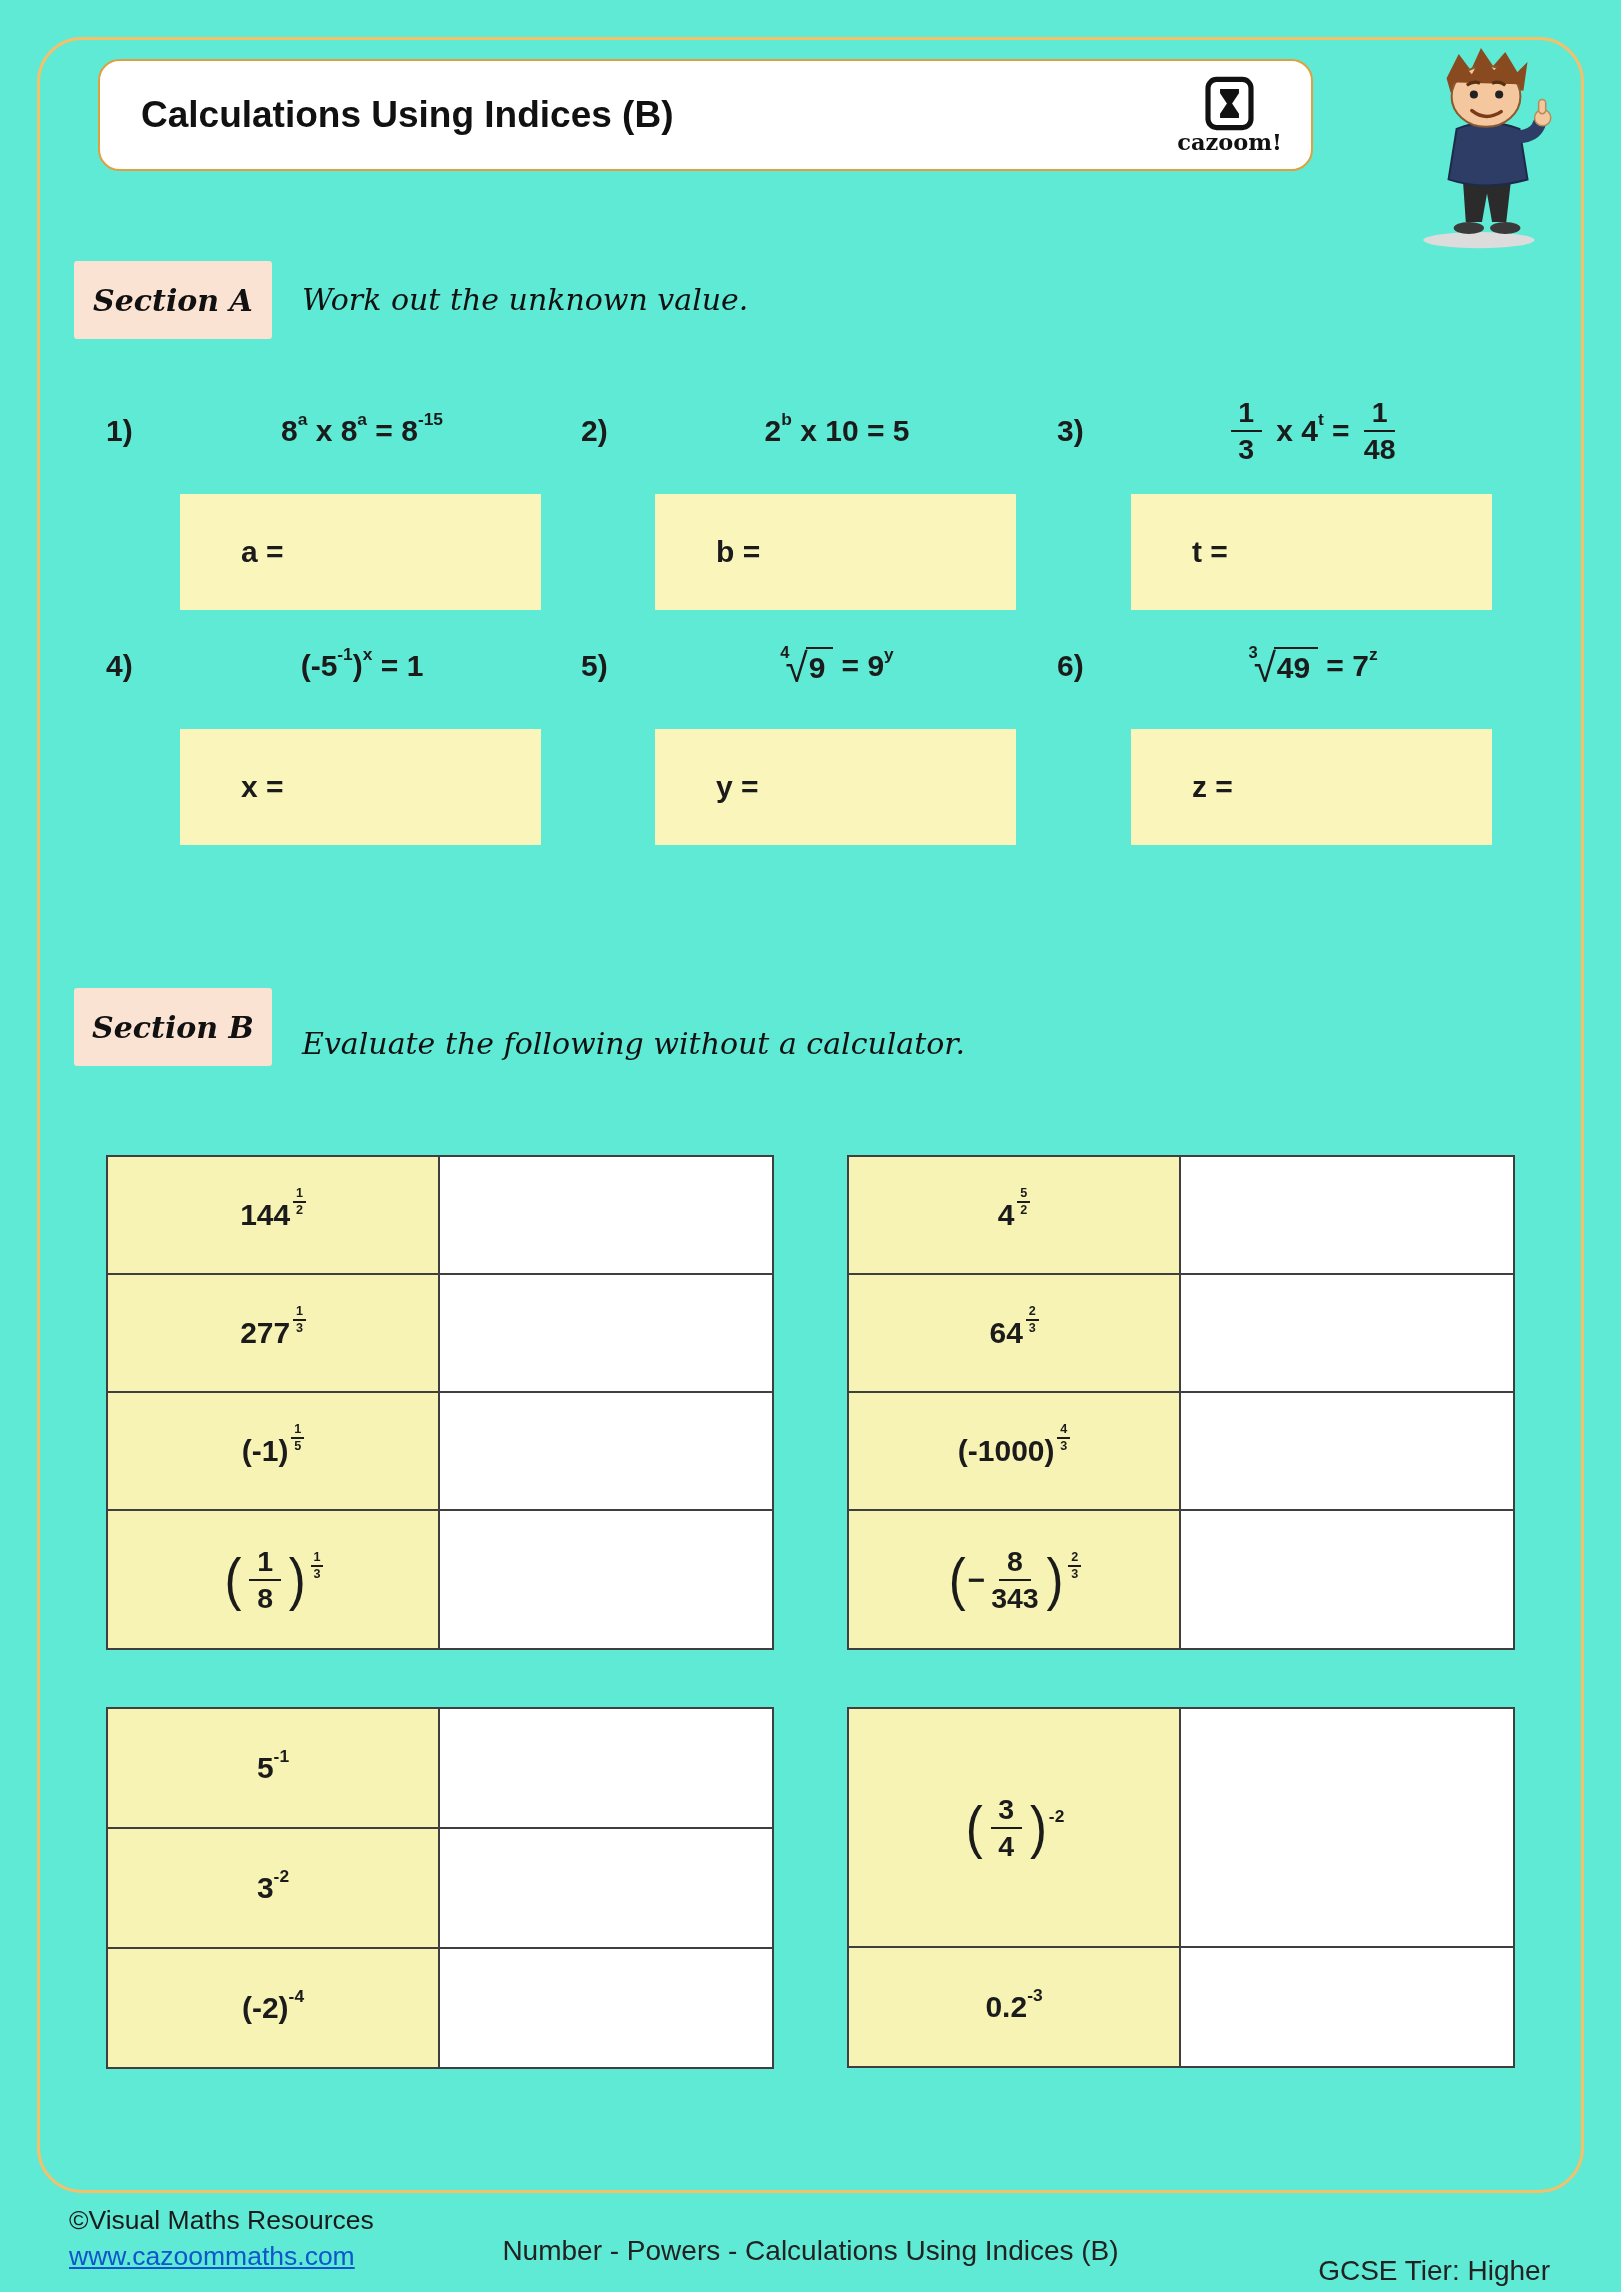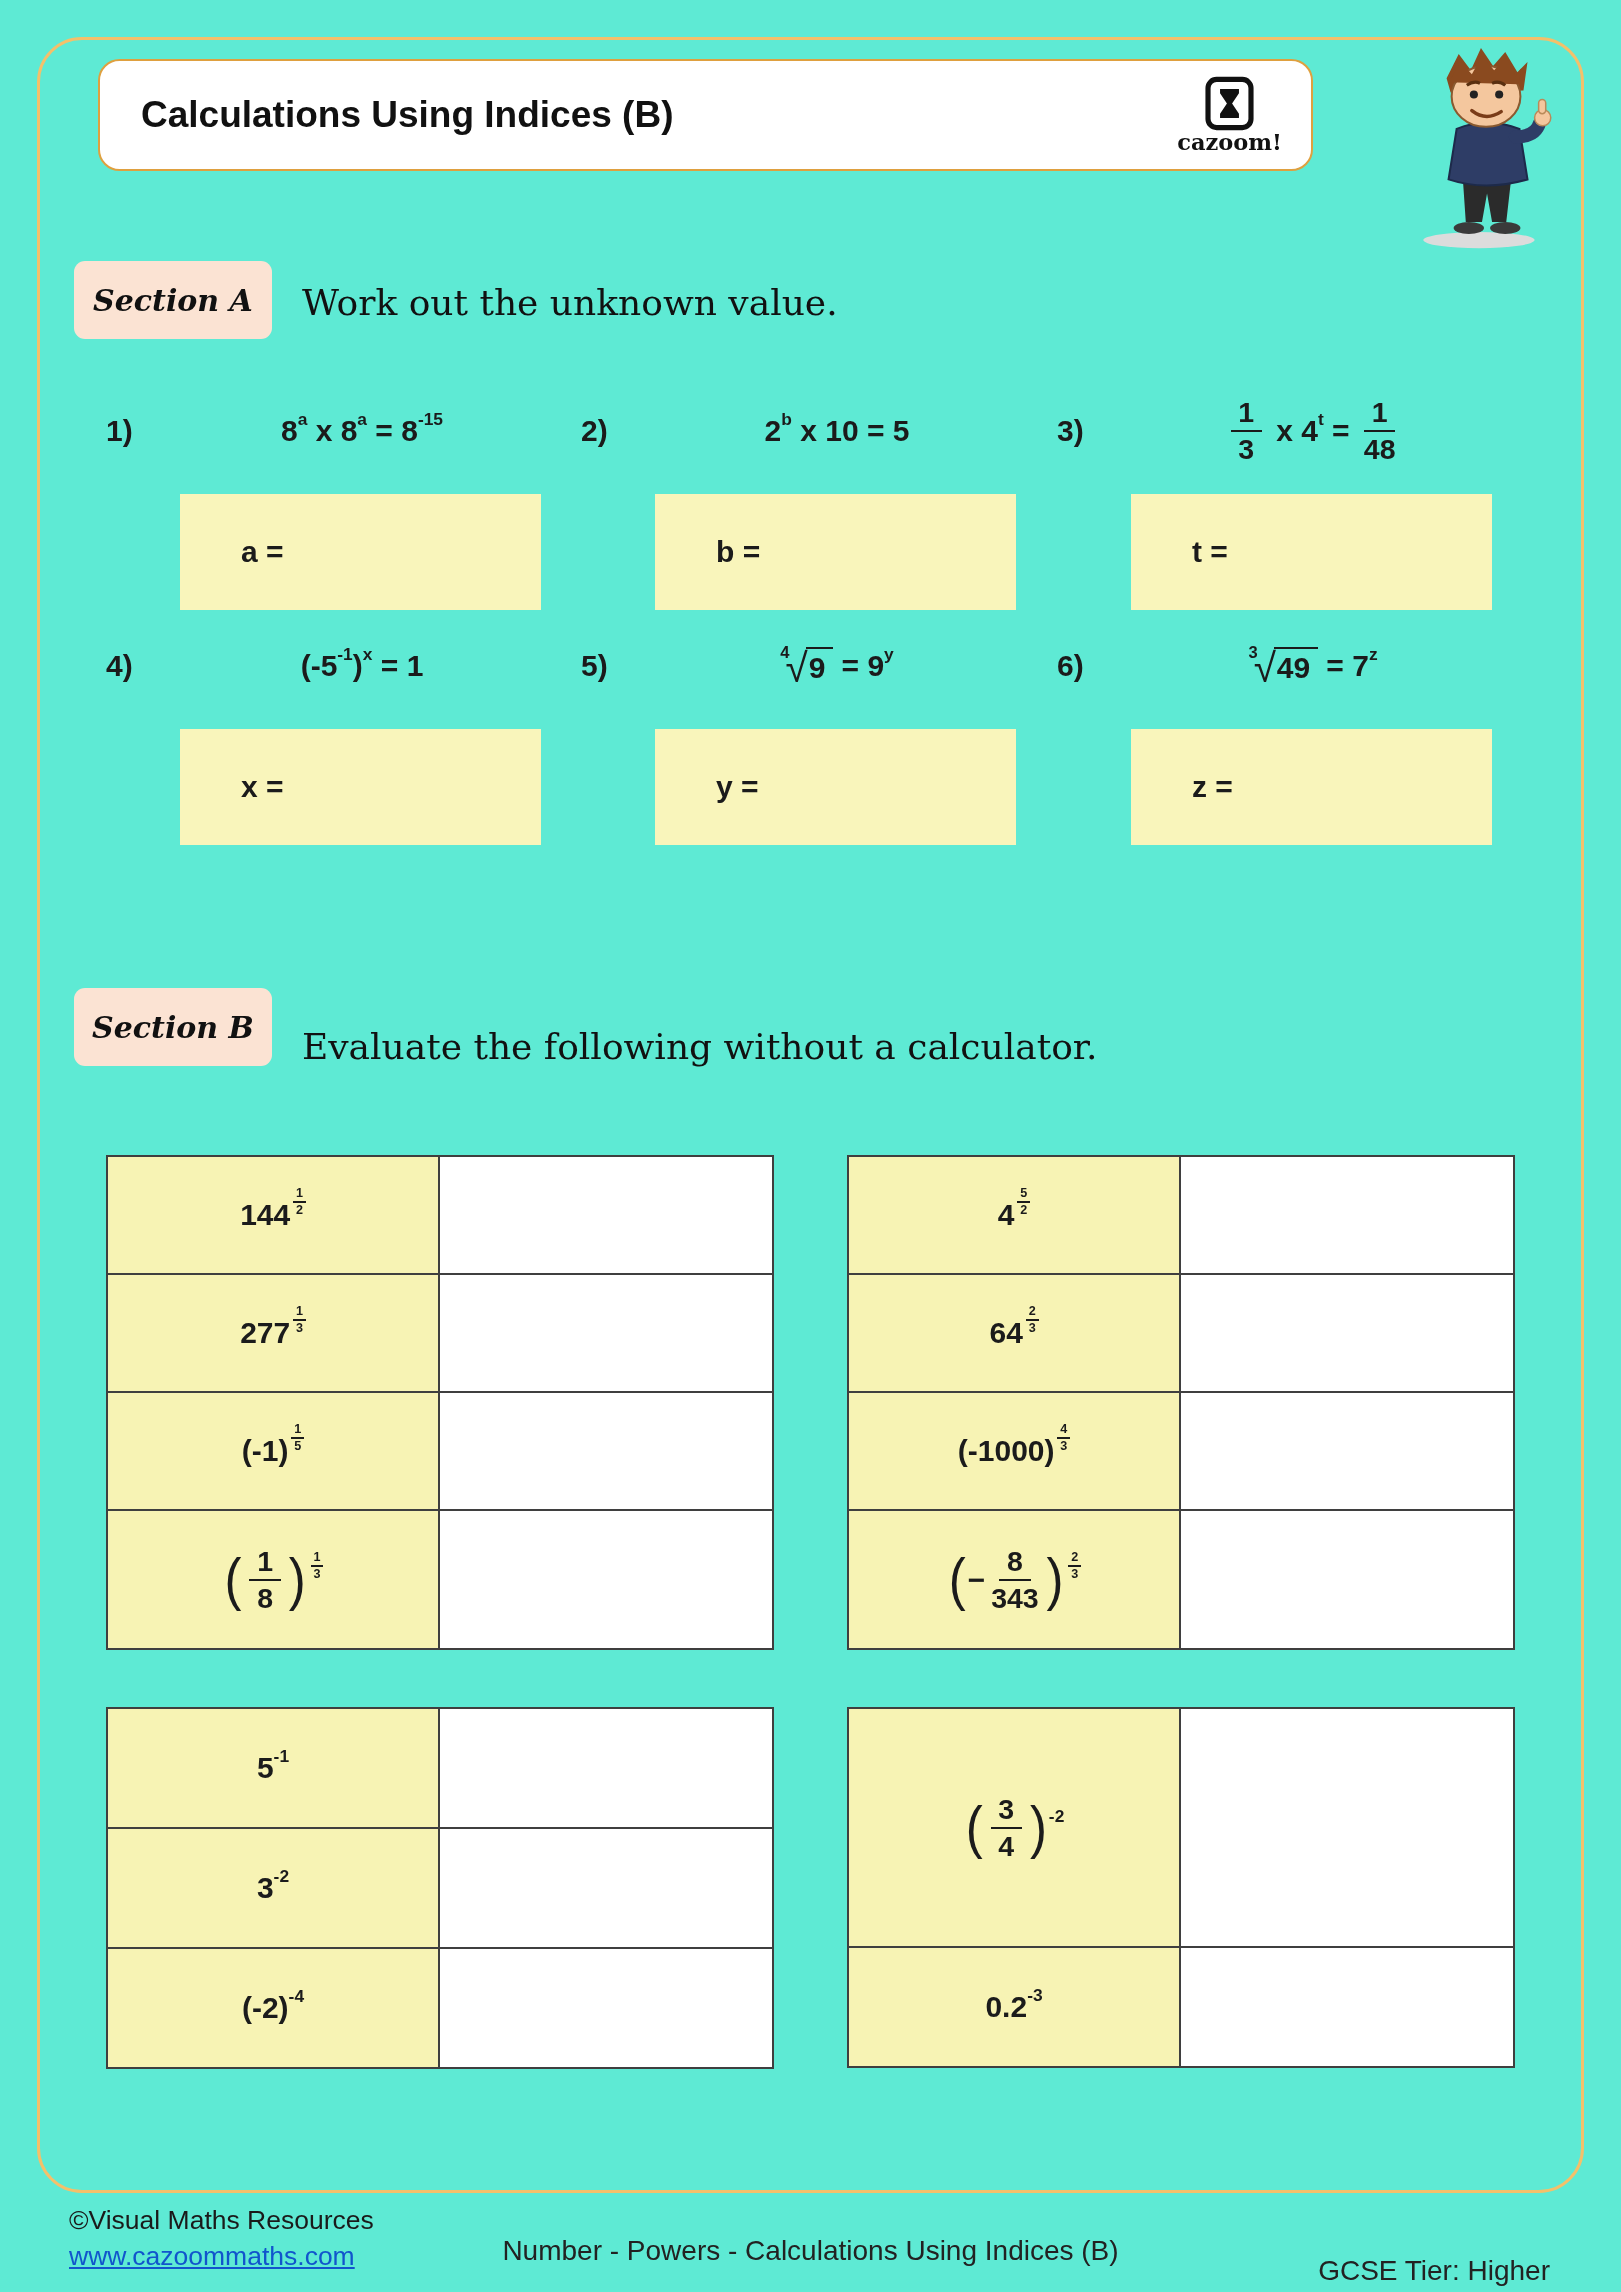--- a/index.html
+++ b/index.html
@@ -6,23 +6,23 @@
   .page{position:relative;width:1621px;height:2293px;background:#5eead4;font-family:"Liberation Sans",sans-serif;color:#1b1b1b;overflow:hidden;}
 
   .page-border{position:absolute;left:37px;top:37px;width:1547px;height:2156px;border:3.9px solid var(--page-border,#F4C06A);border-radius:45px;box-sizing:border-box;pointer-events:none;}
 
   .header-box{position:absolute;left:98px;top:59px;width:1215px;height:112px;background:#fff;border:2.9px solid var(--header-border,#DFA03F);border-radius:21.6px;box-sizing:border-box;display:flex;align-items:center;}
   .title{margin:0 0 0 41px;font-size:37px;font-weight:700;color:#111;flex:1;}
   .logo{display:flex;flex-direction:column;align-items:center;margin-right:29px;}
   .logo-text{font-family:"DejaVu Serif",serif;font-weight:700;font-size:22.5px;margin-top:-2px;color:#111;}
   .mascot{position:absolute;right:51px;top:37px;width:172px;height:214px;}
 
-  .section-label{position:absolute;left:74px;width:198px;height:78px;background:var(--section-label-bg,#FBE3D3);border-radius:11px;display:flex;align-items:center;justify-content:center;font-family:"DejaVu Serif",serif;font-style:italic;font-weight:700;font-size:30px;color:#111;}
+  .section-label{position:absolute;left:74px;width:198px;height:78px;background:var(--section-label-bg,#FBE3D3);border-radius:3px;display:flex;align-items:center;justify-content:center;font-family:"DejaVu Serif",serif;font-style:italic;font-weight:700;font-size:30px;color:#111;}
   .sa{top:261px;} .sb{top:988px;}
-  .instruction{position:absolute;font-family:"DejaVu Serif",serif;font-size:36px;color:#111;}
+  .instruction{position:absolute;font-family:"DejaVu Serif",serif;font-style:italic;font-size:30px;color:#111;}
   .ia{left:302px;top:282px;} .ib{left:302px;top:1010px;margin-top:16px;}
 
   .problem{position:absolute;width:436px;}
   .p1{left:106px;top:384px;} .p2{left:581px;top:384px;} .p3{left:1057px;top:384px;}
   .p4{left:106px;top:619px;} .p5{left:581px;top:619px;} .p6{left:1057px;top:619px;}
   .prob-head{display:flex;align-items:center;min-height:94px;}
   .pnum{width:76px;font-size:30px;font-weight:700;}
   .pexpr{flex:1;display:flex;justify-content:center;align-items:center;}
   .ans-box{margin-left:74px;margin-top:15.7px;width:361px;height:116px;background:var(--answer-box-bg,#F9F5BB);display:flex;align-items:center;box-sizing:border-box;padding-left:61px;}
   .ans-label{font-size:30px;font-weight:700;}

